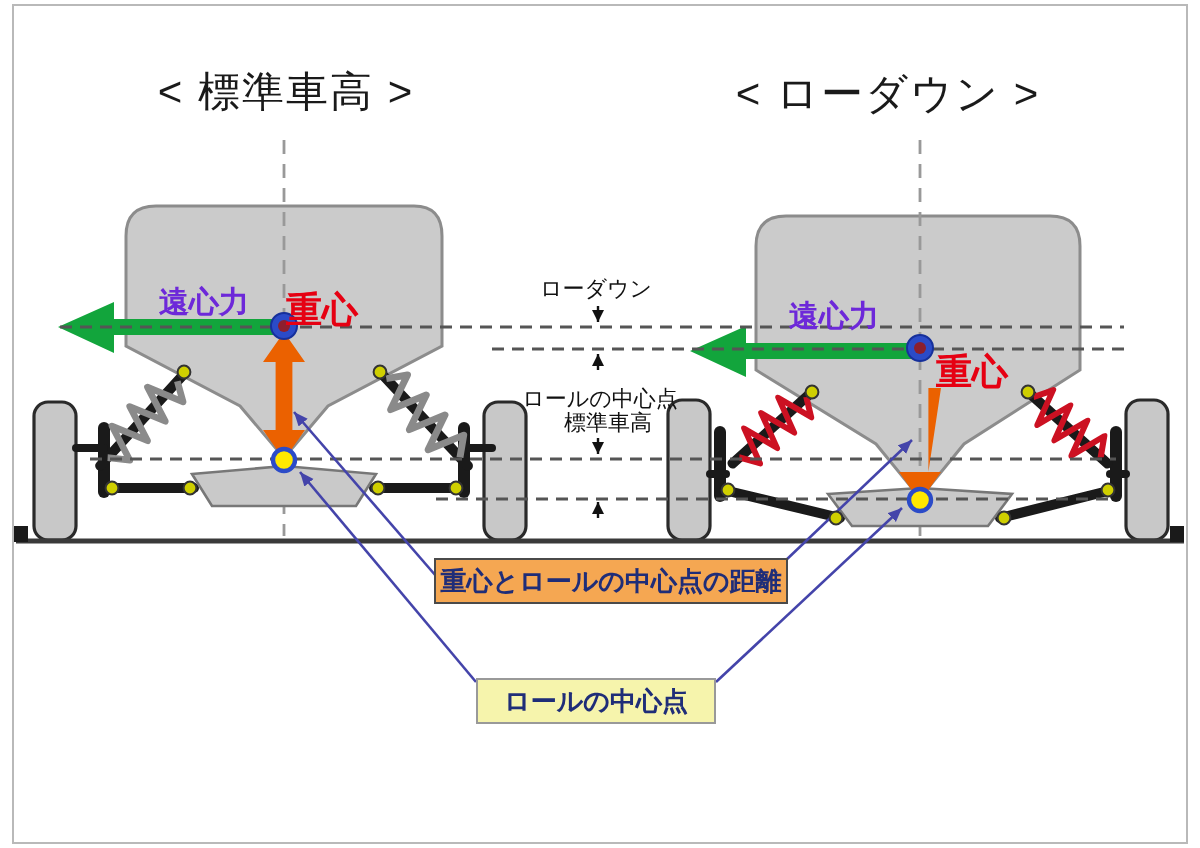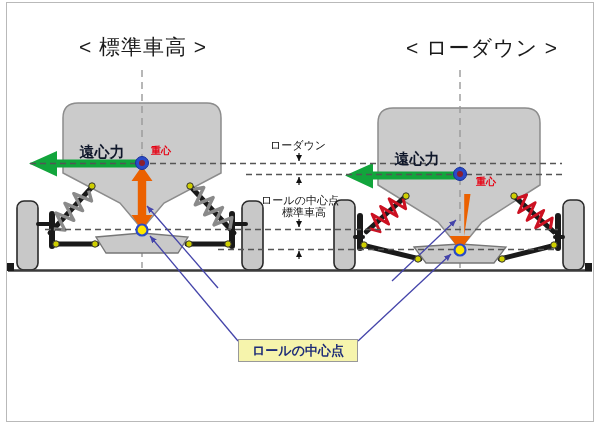--- a/index.html
+++ b/index.html
@@ -2,22 +2,22 @@
 <html><head>
 <meta charset="utf-8">
 <style>
   html,body{margin:0;padding:0;background:#fff;}
   #canvas{position:relative;width:600px;height:424px;background:#fff;overflow:hidden;
           font-family:"Liberation Sans","DejaVu Sans",sans-serif;}
   #frame{position:absolute;left:6px;top:2px;width:586px;height:418px;border:1px solid #b9b9b9;}
   svg{position:absolute;left:0;top:0;}
   .txt{position:absolute;transform:translateX(-50%);white-space:nowrap;line-height:1;}
   .title{font-size:21px;color:#1a1a1a;letter-spacing:1px;}
-  .green{font-size:15px;font-weight:bold;color:#0f172a;}
-  .red{font-size:10px;font-weight:bold;color:#e60012;}
+  .green{font-size:15px;font-weight:bold;color:#6d28d9;}
+  .red{font-size:18px;font-weight:bold;color:#e60012;}
   .meas{font-size:11px;color:#111;}
   .callout{position:absolute;box-sizing:border-box;text-align:center;
            font-size:13px;font-weight:bold;color:#1f2d78;line-height:21px;}
   #callout-distance{left:217px;top:279px;width:177px;height:23px;
            background:#f5a752;border:1px solid #4a4a4a;}
   #callout-rollcenter{left:238px;top:339px;width:120px;height:23px;
            background:#f6f4ac;border:1px solid #999;}
 </style>
 </head>
 <body>
@@ -128,26 +128,27 @@
       <circle cx="142" cy="163" r="6.5" fill="#2b4bc8" stroke="#16309b" stroke-width="1"></circle>
       <circle cx="142" cy="163" r="3" fill="#8c1f2e"></circle>
     </g>
     <g>
       <circle cx="460" cy="174" r="6.5" fill="#2b4bc8" stroke="#16309b" stroke-width="1"></circle>
       <circle cx="460" cy="174" r="3" fill="#8c1f2e"></circle>
     </g>
   </svg>
 
   <div class="txt title" style="left:143px;top:36px">&lt; 標準車高 &gt;</div>
-  <div class="txt title" style="left:482px;top:37px">&lt; ローダウン &gt;</div>
+  <div class="txt title" style="left:444px;top:37px">&lt; ローダウン &gt;</div>
 
   <div class="txt green" style="left:102px;top:144px">遠心力</div>
   <div class="txt green" style="left:417px;top:151px">遠心力</div>
 
   <div class="txt red" style="left:161px;top:146px">重心</div>
   <div class="txt red" style="left:486px;top:177px">重心</div>
 
   <div class="txt meas" style="left:298px;top:140px">ローダウン</div>
   <div class="txt meas" style="left:300px;top:195px">ロールの中心点</div>
   <div class="txt meas" style="left:304px;top:207px">標準車高</div>
 
+  <div id="callout-distance" class="callout">重心とロールの中心点の距離</div>
   <div id="callout-rollcenter" class="callout">ロールの中心点</div>
 </div>
 
 </body></html>

